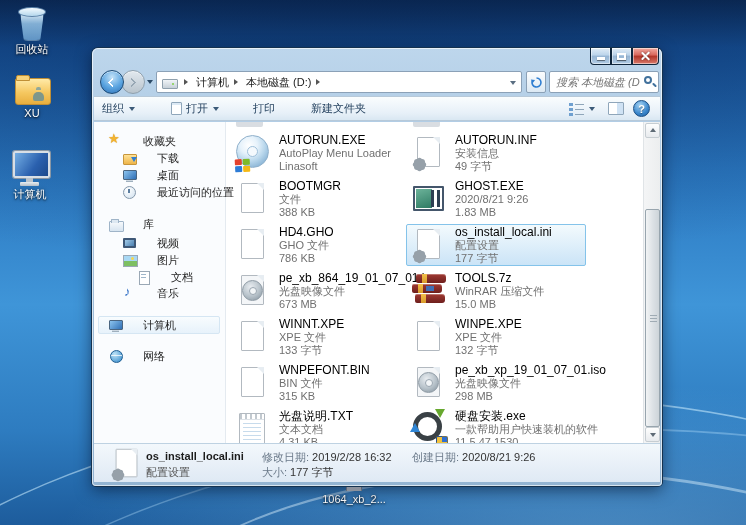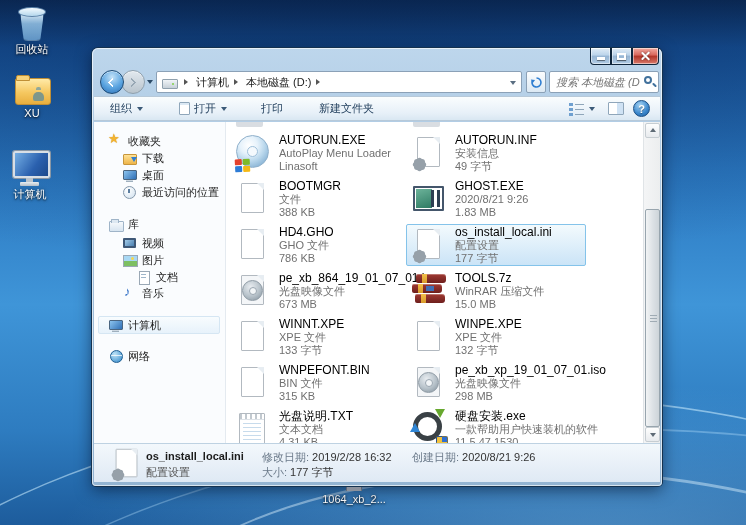--- a/index.html
+++ b/index.html
@@ -120,21 +120,21 @@
     background:linear-gradient(90deg,#fff 55%,#cfe2f4 55%); }
   .hicon { width:17px; height:17px; border-radius:50%; border:1px solid #1b4f85; color:#fff;
     background:radial-gradient(circle at 40% 28%,#a5d4f4,#3a86cc 60%,#1f5f9e);
     font-size:11px; font-weight:bold; display:flex; align-items:center; justify-content:center;
     text-shadow:0 1px 1px rgba(0,0,0,.4); }
 
   
   .main { position:absolute; left:2px; right:2px; top:74px; bottom:43px; background:#fff; overflow:hidden; }
   .sidebar { position:absolute; left:0; top:0; bottom:0; width:132px; background:#fafcfe;
     border-right:1px solid #e4eaf0; font-size:11px; color:#1e1e1e; }
-  .si { position:absolute; display:flex; align-items:center; height:16px; white-space:nowrap; }
+  .si { position:absolute; display:flex; align-items:center; height:16px; white-space:nowrap;gap:15px; }
   .si-hl { background:linear-gradient(180deg,#f8fcfe,#e7f2fb); border:1px solid #d5e6f3; border-radius:2px; }
 
   .mi { position:relative; width:15px; height:14px; flex:none; margin-right:5px; }
   .mi-star::before { content:'★'; position:absolute; left:0; top:-2px; font-size:13px; line-height:14px; color:#f2b431;
     text-shadow:0 0 1px #c98a1e; }
   .mi-down::before { content:''; position:absolute; left:1px; top:3px; width:12px; height:9px;
     background:linear-gradient(#ffe296,#eeb54a); border:1px solid #c7963c; border-radius:1px; }
   .mi-down::after { content:''; position:absolute; right:0px; bottom:0px; width:0; height:0;
     border:3.5px solid transparent; border-top:5px solid #2f7ed1; }
   .mi-desktop::before,.mi-computer::before { content:''; position:absolute; left:1px; top:2px; width:12px; height:8px;
@@ -315,21 +315,21 @@
         <path d="M0.8 3.4 L5.1 4.1 L2.6 7.2 Z" fill="#2f7ed1"></path>
       </svg>
     </div>
     <div class="searchbox">
       <input type="text" placeholder="搜索 本地磁盘 (D:)" style="">
       <span class="lens"></span>
     </div>
   </div>
 
   <div class="toolbar">
-    <div class="tbi" style="margin-left:12px;">
+    <div class="tbi" style="margin-left:4px;">
       <span>组织</span>
       <span class="caret"></span>
     </div>
     <div class="tbi" style="margin-left:28px;">
       <span class="tb-pageicon"></span>
       <span>打开</span>
       <span class="caret"></span>
     </div>
     <div class="tbi" style="margin-left:26px;">
       <span>打印</span>

